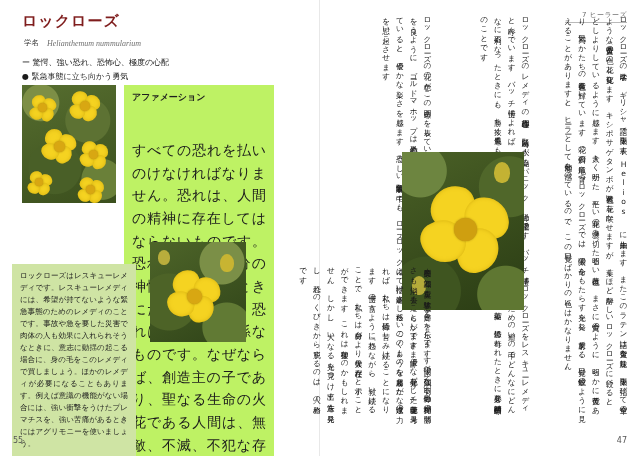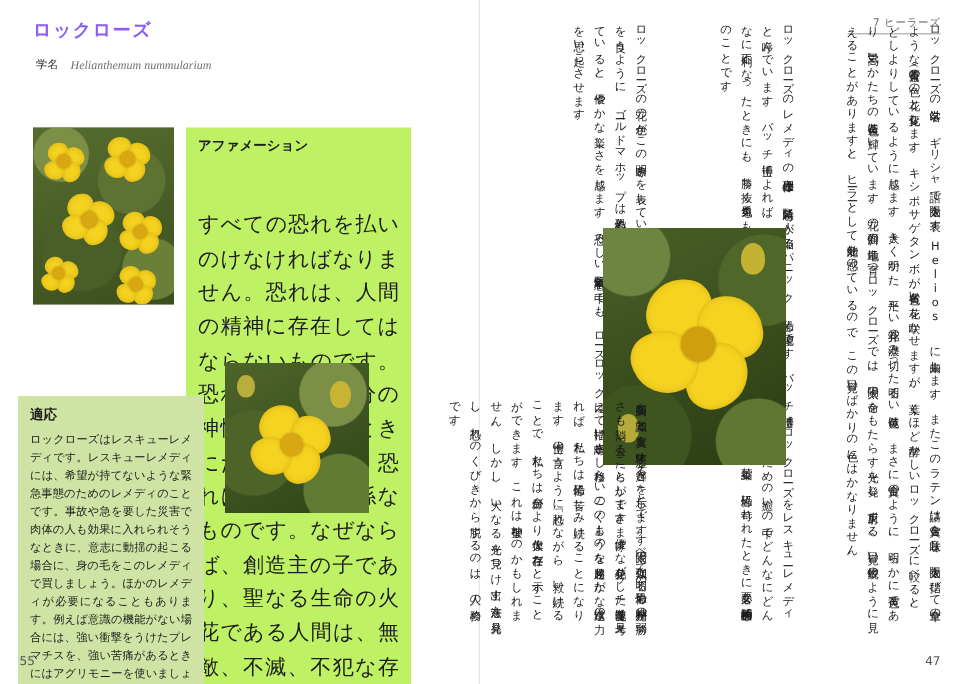--- a/index.html
+++ b/index.html
@@ -23,22 +23,22 @@
 
   
   .left{
     position:absolute;left:0;top:0;width:319px;height:456px;
   }
   .title-row{
     position:absolute;left:22px;top:12px;
     display:flex;align-items:baseline;gap:9px;
   }
   .title-jp{
-    font-size:12px;font-weight:bold;letter-spacing:1px;
-    color:#8b5cf6;
+    font-size:15px;font-weight:bold;letter-spacing:1px;
+    color:#7f1d1d;
   }
   .title-en{
     font-size:14px;color:#9a9a9a;letter-spacing:.3px;
   }
   .sci-row{
     position:absolute;left:24px;top:38px;
     display:flex;align-items:center;gap:8px;
   }
   .sci-label{font-size:7.5px;color:#333;}
   .sci-name{font-size:8px;color:#6f6f6f;font-style:italic;font-family:"Liberation Serif",serif;}
@@ -161,20 +161,24 @@
 
     <div class="title-row">
       <span class="title-jp">ロックローズ</span>
     </div>
 
     <div class="sci-row">
       <span class="sci-label">学名</span>
       <span class="sci-name">Helianthemum nummularium</span>
     </div>
 
+    <div class="bullets">
+      <div class="bullet">ー 驚愕、強い恐れ、恐怖心、極度の心配</div>
+      <div class="bullet">● 緊急事態に立ち向かう勇気</div>
+    </div>
 
     <div class="photo1">
       <div class="leafbg" style="background:
         radial-gradient(circle at 20% 15%, #7d8f46 0 18px, transparent 19px),
         radial-gradient(circle at 70% 30%, #5d7233 0 22px, transparent 23px),
         radial-gradient(circle at 35% 70%, #495f27 0 26px, transparent 27px),
         radial-gradient(circle at 85% 80%, #6a8039 0 20px, transparent 21px),
         linear-gradient(160deg,#566d2f,#3b4f1d);"></div>
 
       <div class="flower" style="left:8px;top:10px;width:26px;height:26px;">
@@ -220,21 +224,20 @@
         <div class="center" style="left:8px;top:8px;width:9px;height:9px;"></div>
       </div>
     </div>
 
     <div class="affirm-box">
       <div class="affirm-title">アファメーション</div>
       <div class="affirm-text">すべての恐れを払いのけなければなりません。恐れは、人間の精神に存在してはならないものです。恐れは、人が自分の神性を見失ったときにだけ現れます。恐れは人間に無関係なものです。なぜならば、創造主の子であり、聖なる生命の火花である人間は、無敵、不滅、不犯な存在だからです。</div>
     </div>
 
     <div class="adapt-box">
-      <div class="adapt-title">適応</div>
       <div class="adapt-text">ロックローズはレスキューレメディです。レスキューレメディには、希望が持てないような緊急事態のためのレメディのことです。事故や急を要した災害で肉体の人も効果に入れられそうなときに、意志に動揺の起こる場合に、身の毛をこのレメディで買しましょう。ほかのレメディが必要になることもあります。例えば意識の機能がない場合には、強い衝撃をうけたプレマチスを、強い苦痛があるときにはアグリモニーを使いましょう。</div>
     </div>
 
     <div class="photo2">
       <div class="leafbg" style="background:
         radial-gradient(circle at 75% 20%, #7b8f47 0 22px, transparent 23px),
         radial-gradient(circle at 20% 60%, #4d6327 0 28px, transparent 29px),
         radial-gradient(circle at 80% 85%, #617a34 0 24px, transparent 25px),
         linear-gradient(150deg,#4e6529,#2f4318);"></div>
       <div class="flower" style="left:18px;top:28px;width:52px;height:52px;">

